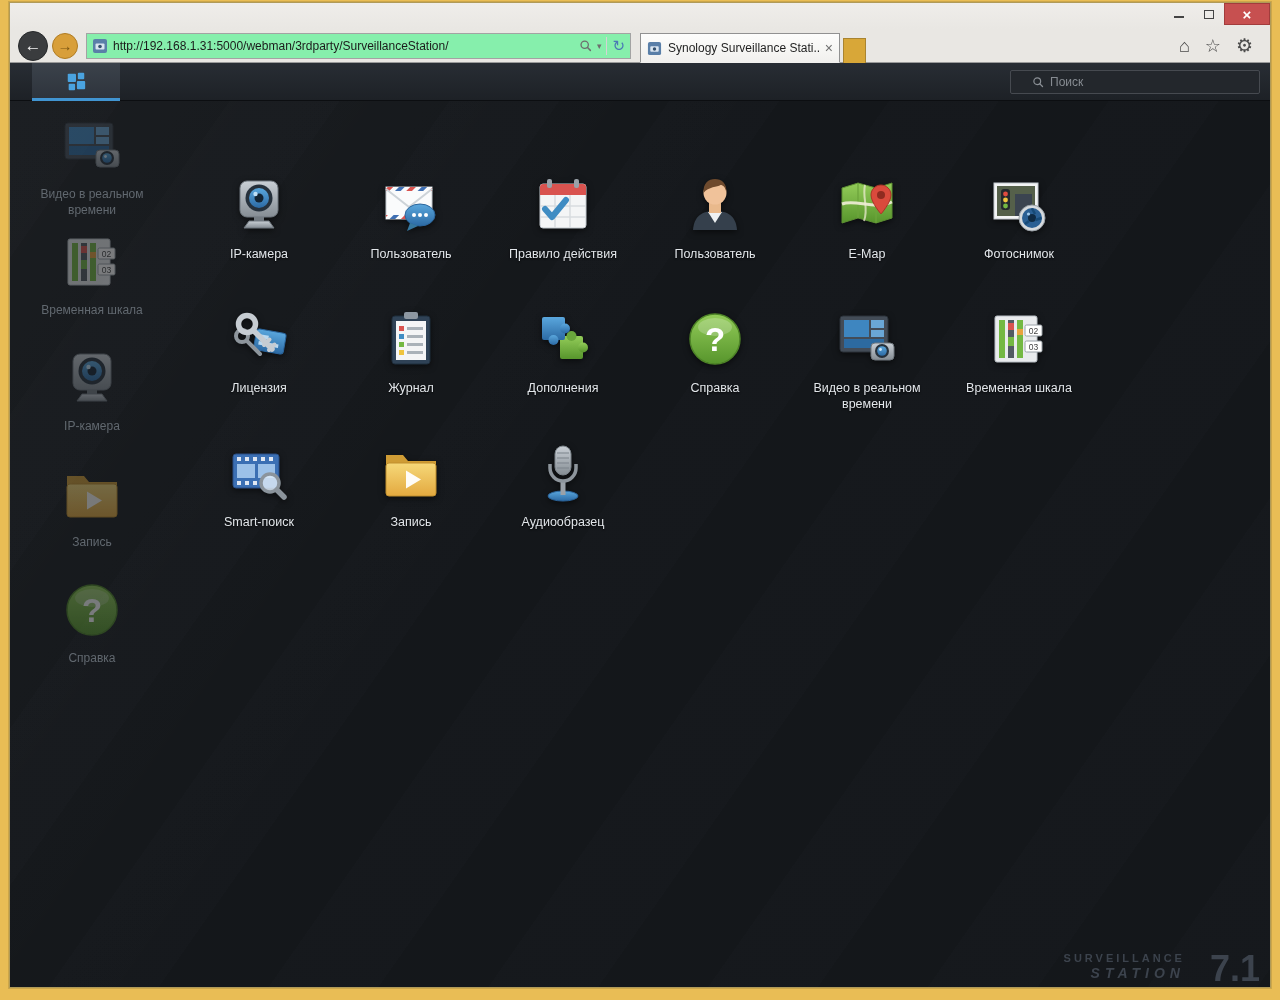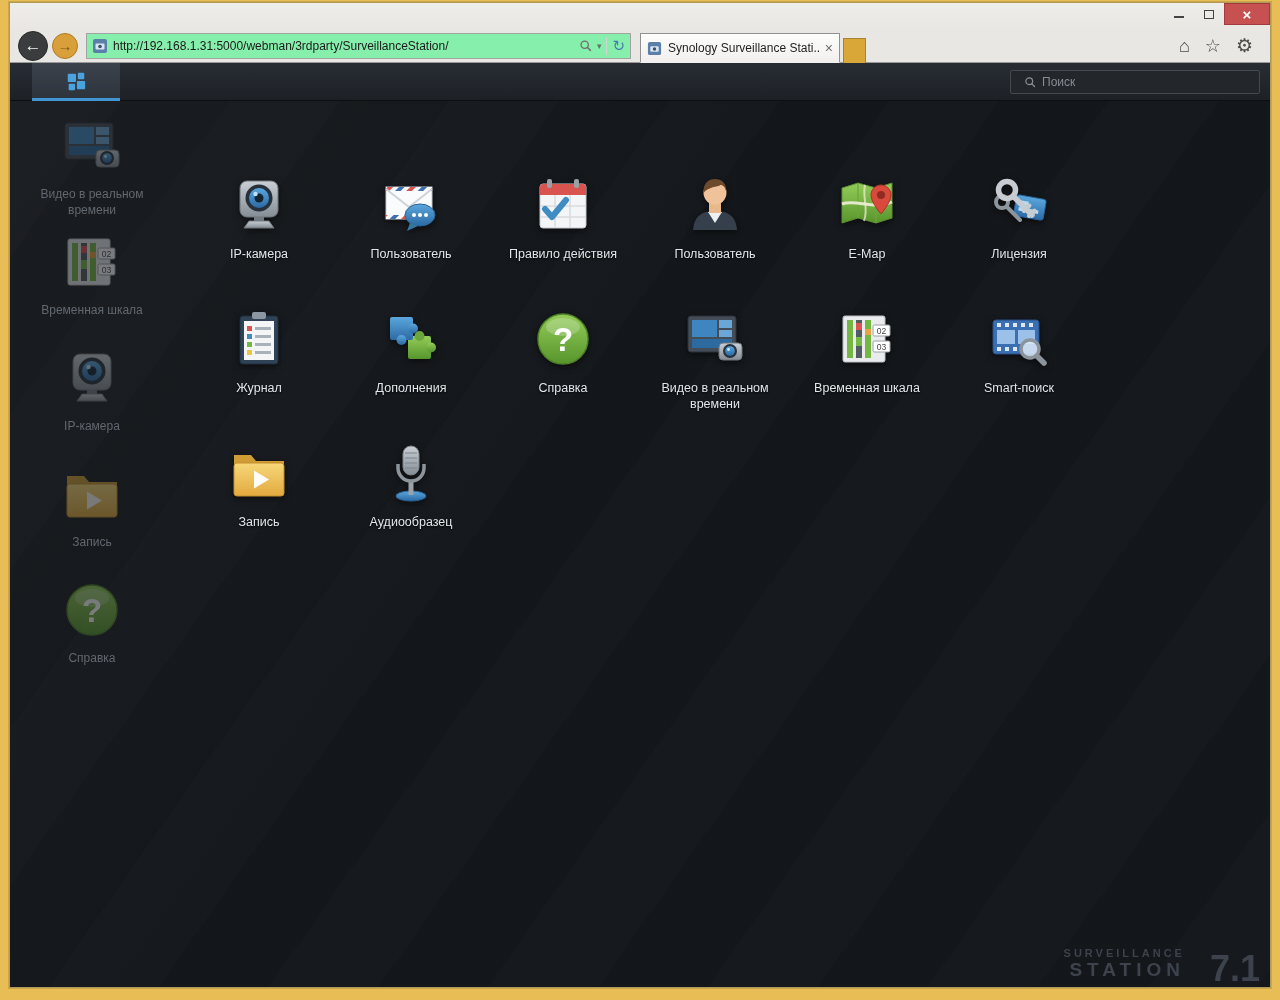--- a/index.html
+++ b/index.html
@@ -52,21 +52,21 @@
   .viewport { flex: 1; position: relative; overflow: hidden; background: #15181d; }
 
   .ss-taskbar { position: absolute; left: 0; right: 0; top: 0; height: 38px;
     background: linear-gradient(#282d34,#1d2126); border-bottom: 1px solid #0c0e11; }
   .launcher { position: absolute; left: 22px; top: 0; width: 88px; height: 38px;
     background: linear-gradient(#3b424b,#2e343c); border-bottom: 3px solid #4195d2;
     display: flex; align-items: center; justify-content: center; }
   .launcher svg { width: 22px; height: 22px; }
   .ss-search { position: absolute; right: 10px; top: 7px; width: 250px; height: 24px;
     background: #23272c; border: 1px solid #464a50; border-radius: 2px;
-    display: flex; align-items: center; padding: 0 13px; gap: 6px; }
+    display: flex; align-items: center; padding: 0 21px; gap: 6px; }
   .ss-search .mag-svg { color: #8a8f95; width: 12px; height: 12px; flex: none; }
   .ss-search input { flex: 1; background: transparent; border: none; outline: none;
     font-family: "Liberation Sans", sans-serif; font-size: 12px; color: #b7bcc2; min-width: 0; }
   .ss-search input::placeholder { color: #878c92; opacity: 1; }
 
   .ss-desktop { position: absolute; left: 0; right: 0; top: 38px; bottom: 0;
     background-color: #14171b;
     background-image:
       linear-gradient(125deg, rgba(255,255,255,.028) 0%, rgba(255,255,255,0) 42%),
       repeating-linear-gradient(125deg, rgba(255,255,255,.008) 0 90px, rgba(0,0,0,.02) 90px 180px);
@@ -80,21 +80,21 @@
   .ss-grid { position: absolute; left: 173px; top: 66px; display: grid;
     grid-template-columns: repeat(6, 152px); grid-auto-rows: 134px; }
   .app-tile { display: flex; flex-direction: column; align-items: center; padding-top: 6px; cursor: default; }
   .app-tile .icon64 { width: 64px; height: 64px; flex: none; filter: drop-shadow(0 2px 3px rgba(0,0,0,.55)); }
   .app-label { margin-top: 9px; font-size: 12.5px; color: #e2e6ea; text-align: center; line-height: 1.3;
     max-width: 146px; text-shadow: 0 1px 2px rgba(0,0,0,.8); }
 
   .watermark { position: absolute; right: 10px; bottom: 2px; display: flex; align-items: flex-end; gap: 25px; color: #3c434d; user-select: none; }
   .wm-lines { text-align: right; font-weight: bold; line-height: 1.15; padding-bottom: 4px; }
   .wm-line1 { font-size: 11px; letter-spacing: 3px; }
-  .wm-line2 { font-size: 19px; letter-spacing: 5px; }
+  .wm-line2 { font-size: 14px; letter-spacing: 5px; font-style: italic; }
   .wm-ver { font-size: 36px; font-weight: bold; line-height: .9; color: #3c434d; }
 
   .svg-defs { position: absolute; width: 0; height: 0; overflow: hidden; }
 </style>
 </head>
 <body>
 
 <svg class="svg-defs" aria-hidden="true">
   <defs>
     <linearGradient id="gGray" x1="0" y1="0" x2="0" y2="1">
@@ -440,20 +440,26 @@
               <use href="#s-user"></use>
             </svg>
           <div class="app-label">Пользователь</div>
         </div>
         <div class="app-tile">
           <svg class="icon64">
               <use href="#s-emap"></use>
             </svg>
           <div class="app-label">E-Map</div>
         </div>
+        <div class="app-tile">
+          <svg class="icon64">
+              <use href="#s-snap"></use>
+            </svg>
+          <div class="app-label">Фотоснимок</div>
+        </div>
 
         <div class="app-tile">
           <svg class="icon64">
               <use href="#s-license"></use>
             </svg>
           <div class="app-label">Лицензия</div>
         </div>
         <div class="app-tile">
           <svg class="icon64">
               <use href="#s-log"></use>

